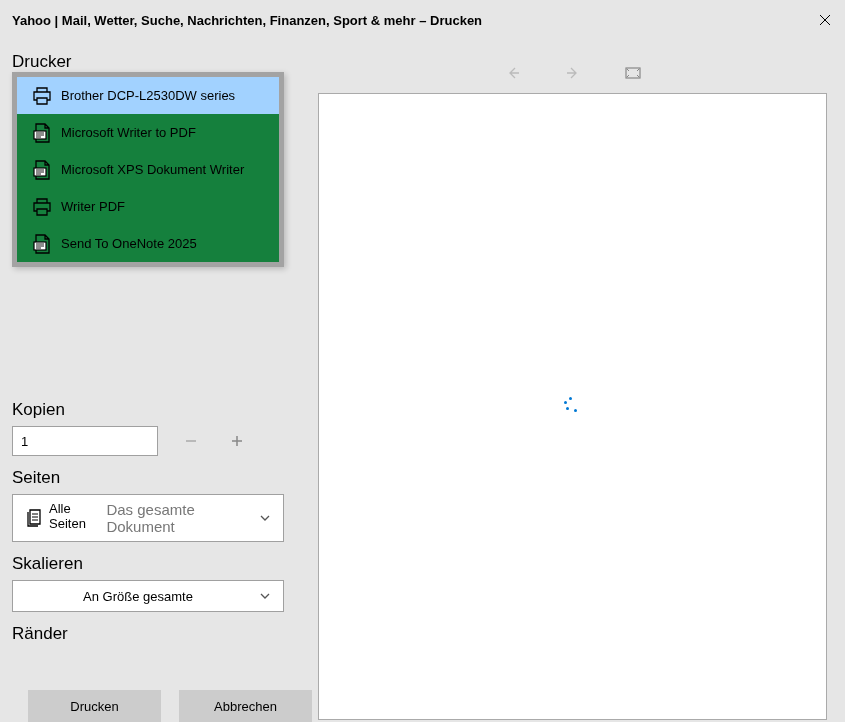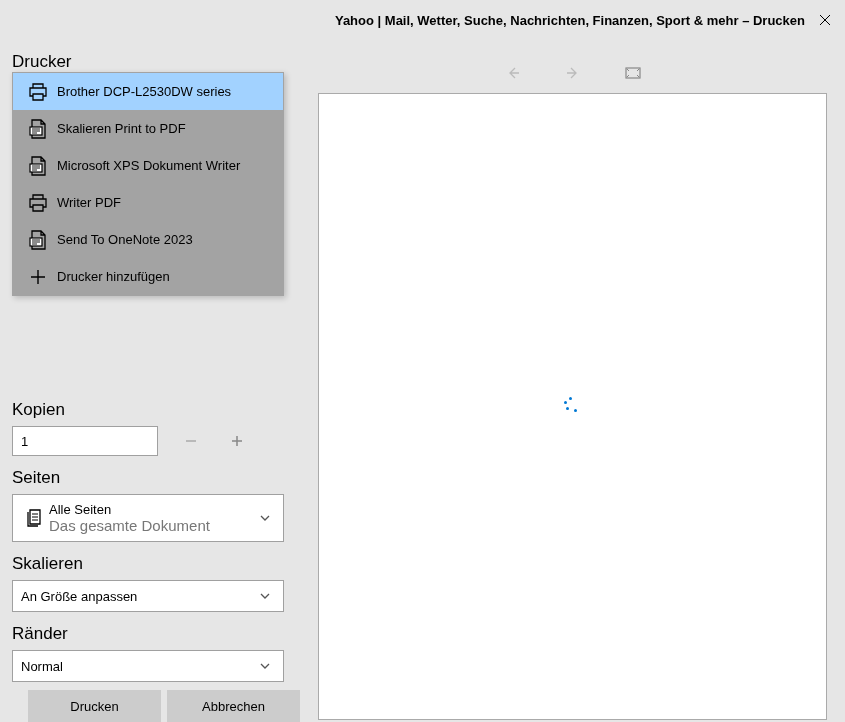--- a/index.html
+++ b/index.html
@@ -1,34 +1,34 @@
 <!DOCTYPE html>
 <html><head>
 <meta charset="utf-8">
 <style>
   * { box-sizing: border-box; margin: 0; padding: 0; font-family: "Segoe UI", Arial, sans-serif; }
   body { width: 845px; height: 722px; background: #e6e6e6; overflow: hidden; position: relative; }
   
   .title-bar { height: 40px; display: flex; align-items: center; padding-left: 12px; }
-  .title-text { font-size: 13px; font-weight: 600; color: #000; flex: 1; text-align: right; }
+  .title-text { font-size: 13px; font-weight: 600; color: #000; flex: 1; }
   .close-btn { width: 40px; height: 40px; display: flex; align-items: center; justify-content: center; cursor: pointer; }
   
   .content { padding: 0 12px; }
   
   .section-label { font-size: 17px; color: #000; margin-bottom: 6px; margin-top: 12px; }
   
   .printer-selector-collapsed { width: 272px; height: 60px; border: 2px solid #808080; background: #f2f2f2; }
   
   .dropdown-popup {
     position: absolute;
     left: 12px;
     top: 72px;
     width: 272px;
-    background: #a3a3a3;
-    border: 1px solid #a3a3a3;
+    background: #15803d;
+    border: 5px solid #a3a3a3;
     z-index: 10;
     box-shadow: 2px 2px 6px rgba(0,0,0,0.2);
   }
   .dropdown-item {
     height: 37px;
     display: flex;
     align-items: center;
     padding: 0 10px;
     cursor: pointer;
     font-size: 13px;
@@ -50,26 +50,26 @@
     background: #fff;
     display: flex;
     align-items: center;
     padding: 5px 8px;
     cursor: pointer;
     position: relative;
   }
   .select-box.tall { height: 48px; }
   .select-box.short { height: 32px; }
   .select-icon { width: 28px; display: flex; align-items: center; justify-content: center; }
-  .select-text-col { flex: 1; display: flex; flex-direction: column; justify-content: center; }
+  .select-text-col { flex: 1; display: flex; flex-direction: row; justify-content: center; }
   .select-main { font-size: 13px; color: #000; }
   .select-sub { font-size: 15px; color: #777; }
   .select-chevron { width: 20px; display: flex; align-items: center; justify-content: center; }
   
-  .footer-buttons { position: absolute; left: 12px; bottom: 0; display: flex; gap: 6px; padding-bottom: 0; padding-left: 16px; }
+  .footer-buttons { position: absolute; left: 12px; bottom: 0; display: flex; gap: 18px; padding-bottom: 0; padding-left: 16px; }
   .footer-btn { width: 133px; height: 32px; background: #ccc; border: none; font-size: 13px; color: #000; cursor: pointer; }
   
   .preview-area { position: absolute; left: 310px; top: 55px; right: 10px; bottom: 0; }
   .preview-toolbar { height: 35px; display: flex; align-items: center; justify-content: center; gap: 40px; }
   .tb-btn { width: 20px; height: 20px; display: flex; align-items: center; justify-content: center; color: #888; cursor: pointer; }
   .preview-page { position: absolute; top: 38px; left: 8px; right: 8px; bottom: 2px; background: #fff; border: 1px solid #aaa; display: flex; align-items: center; justify-content: center; }
   .spinner { width: 20px; height: 20px; position: relative; }
   .spinner-dot { position: absolute; width: 3px; height: 3px; background: #0078d4; border-radius: 50%; }
   
   svg { display: block; }
@@ -122,40 +122,30 @@
     <div class="select-chevron">
       <svg width="12" height="12" viewBox="0 0 12 12">
           <path d="M2 4 L6 8 L10 4" stroke="#555" stroke-width="1.3" fill="none"></path>
         </svg>
     </div>
   </div>
 
   <div class="section-label">Skalieren</div>
   <div class="select-box short">
     <div class="select-text-col">
-      <div class="select-main">An Größe anpassen</div>
+      <div class="select-main">An Größe gesamte</div>
     </div>
     <div class="select-chevron">
       <svg width="12" height="12" viewBox="0 0 12 12">
           <path d="M2 4 L6 8 L10 4" stroke="#555" stroke-width="1.3" fill="none"></path>
         </svg>
     </div>
   </div>
 
   <div class="section-label">Ränder</div>
-  <div class="select-box short">
-    <div class="select-text-col">
-      <div class="select-main">Normal</div>
-    </div>
-    <div class="select-chevron">
-      <svg width="12" height="12" viewBox="0 0 12 12">
-          <path d="M2 4 L6 8 L10 4" stroke="#555" stroke-width="1.3" fill="none"></path>
-        </svg>
-    </div>
-  </div>
 </div>
 
 <div class="footer-buttons">
   <button class="footer-btn">Drucken</button>
   <button class="footer-btn">Abbrechen</button>
 </div>
 
 <div class="dropdown-popup" id="printer-dropdown">
     <div class="dropdown-item selected">
       <div class="icon-wrap">
@@ -166,21 +156,21 @@
       <div class="label">Brother DCP-L2530DW series</div>
     </div>
     <div class="dropdown-item">
       <div class="icon-wrap">
         <svg width="18" height="20" viewBox="0 0 18 20">
           <path d="M3 1 H12 L16 5 V19 H3 Z M12 1 V5 H16" stroke="#000" stroke-width="1.3" fill="none"></path>
           <rect x="1" y="8" width="12" height="8" stroke="#000" stroke-width="1.2" fill="#fff"></rect>
           <path d="M3 10 H11 M3 12 H11 M3 14 H8" stroke="#000" stroke-width="0.9"></path>
         </svg>
       </div>
-      <div class="label">Skalieren Print to PDF</div>
+      <div class="label">Microsoft Writer to PDF</div>
     </div>
     <div class="dropdown-item">
       <div class="icon-wrap">
         <svg width="18" height="20" viewBox="0 0 18 20">
           <path d="M3 1 H12 L16 5 V19 H3 Z M12 1 V5 H16" stroke="#000" stroke-width="1.3" fill="none"></path>
           <rect x="1" y="8" width="12" height="8" stroke="#000" stroke-width="1.2" fill="#fff"></rect>
           <path d="M3 10 H11 M3 12 H11 M3 14 H8" stroke="#000" stroke-width="0.9"></path>
         </svg>
       </div>
       <div class="label">Microsoft XPS Dokument Writer</div>
@@ -194,29 +184,21 @@
       <div class="label">Writer PDF</div>
     </div>
     <div class="dropdown-item">
       <div class="icon-wrap">
         <svg width="18" height="20" viewBox="0 0 18 20">
           <path d="M3 1 H12 L16 5 V19 H3 Z M12 1 V5 H16" stroke="#000" stroke-width="1.3" fill="none"></path>
           <rect x="1" y="8" width="12" height="8" stroke="#000" stroke-width="1.2" fill="#fff"></rect>
           <path d="M3 10 H11 M3 12 H11 M3 14 H8" stroke="#000" stroke-width="0.9"></path>
         </svg>
       </div>
-      <div class="label">Send To OneNote 2023</div>
-    </div>
-    <div class="dropdown-item">
-      <div class="icon-wrap">
-        <svg width="18" height="18" viewBox="0 0 18 18">
-          <path d="M9 2 V16 M2 9 H16" stroke="#000" stroke-width="1.4"></path>
-        </svg>
-      </div>
-      <div class="label">Drucker hinzufügen</div>
+      <div class="label">Send To OneNote 2025</div>
     </div>
   </div>
 
 <div class="preview-area">
   <div class="preview-toolbar">
     <div class="tb-btn">
       <svg width="16" height="16" viewBox="0 0 16 16">
           <path d="M10 3 L5 8 L10 13 M5 8 H14" stroke="#bbb" stroke-width="1.3" fill="none"></path>
         </svg>
     </div>

